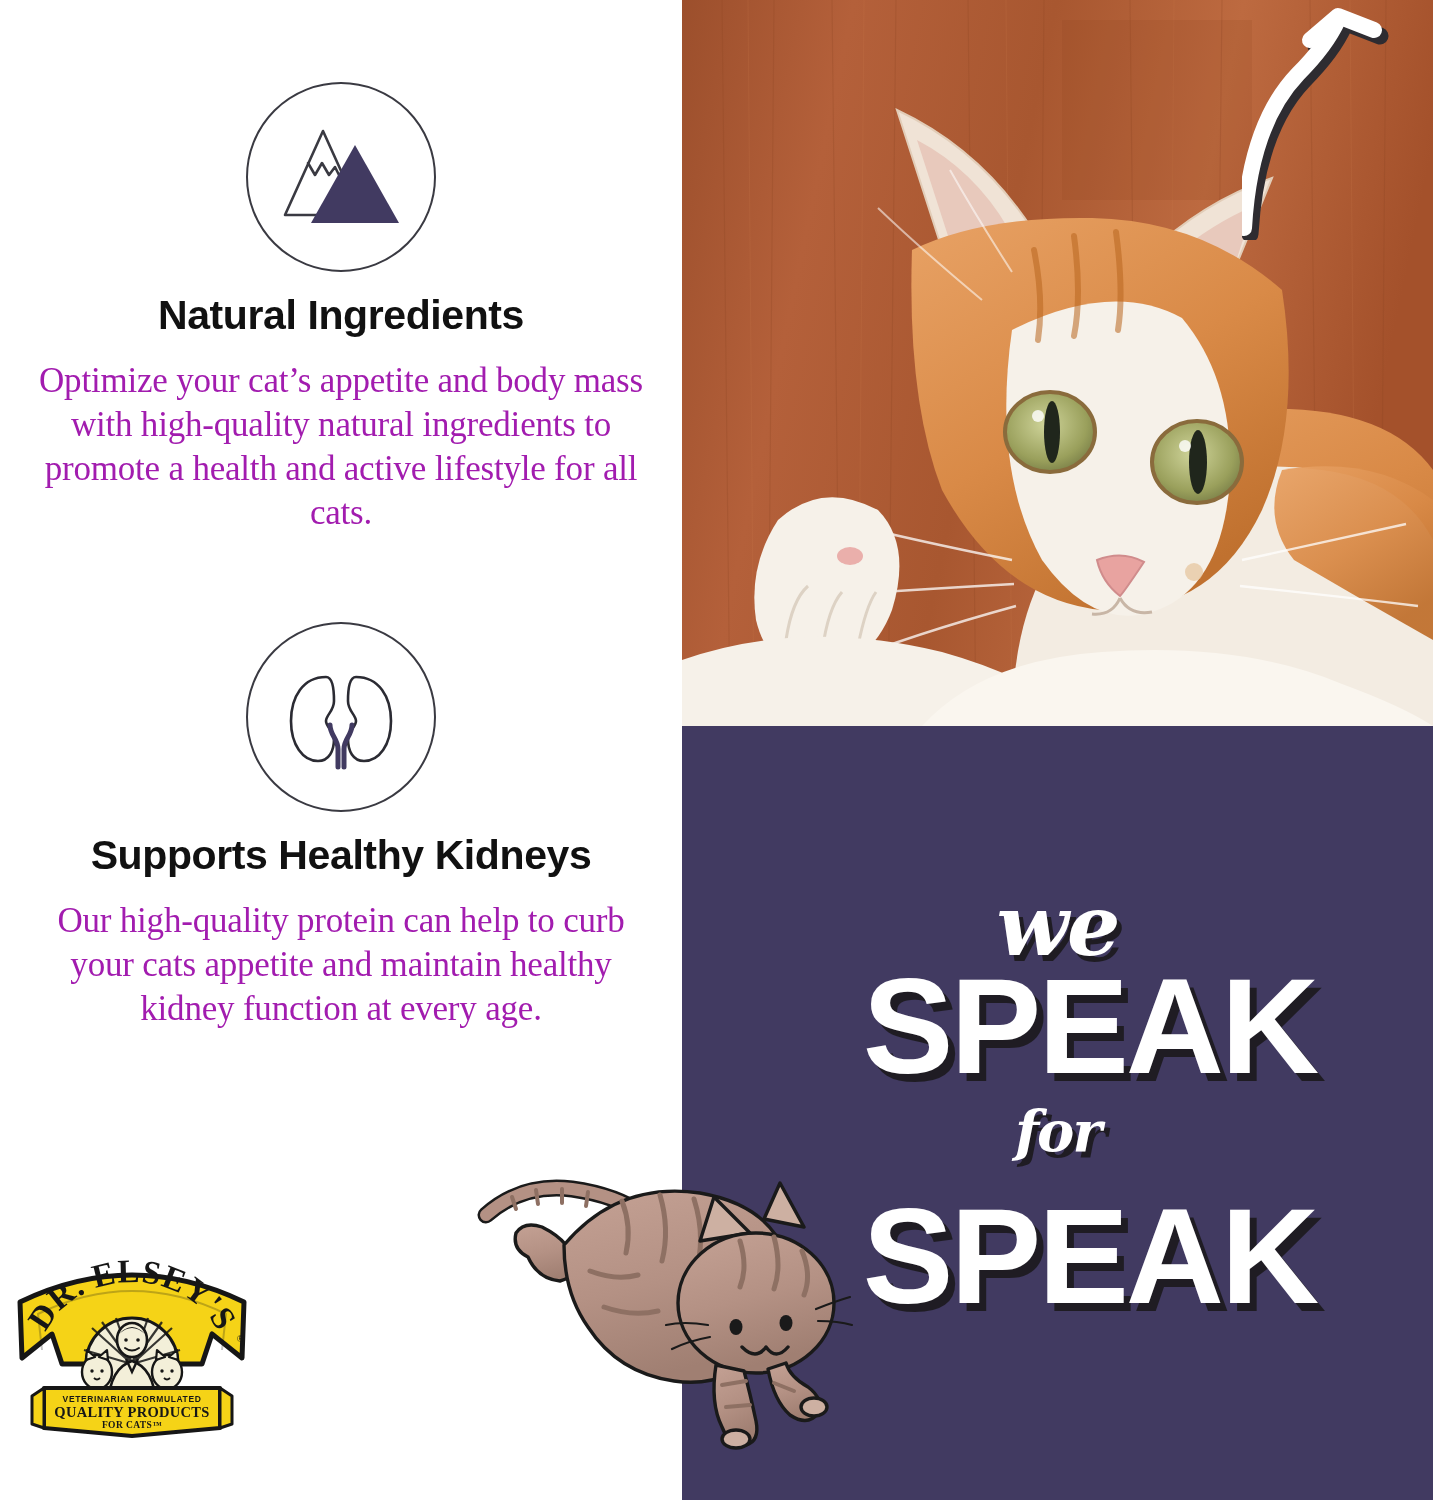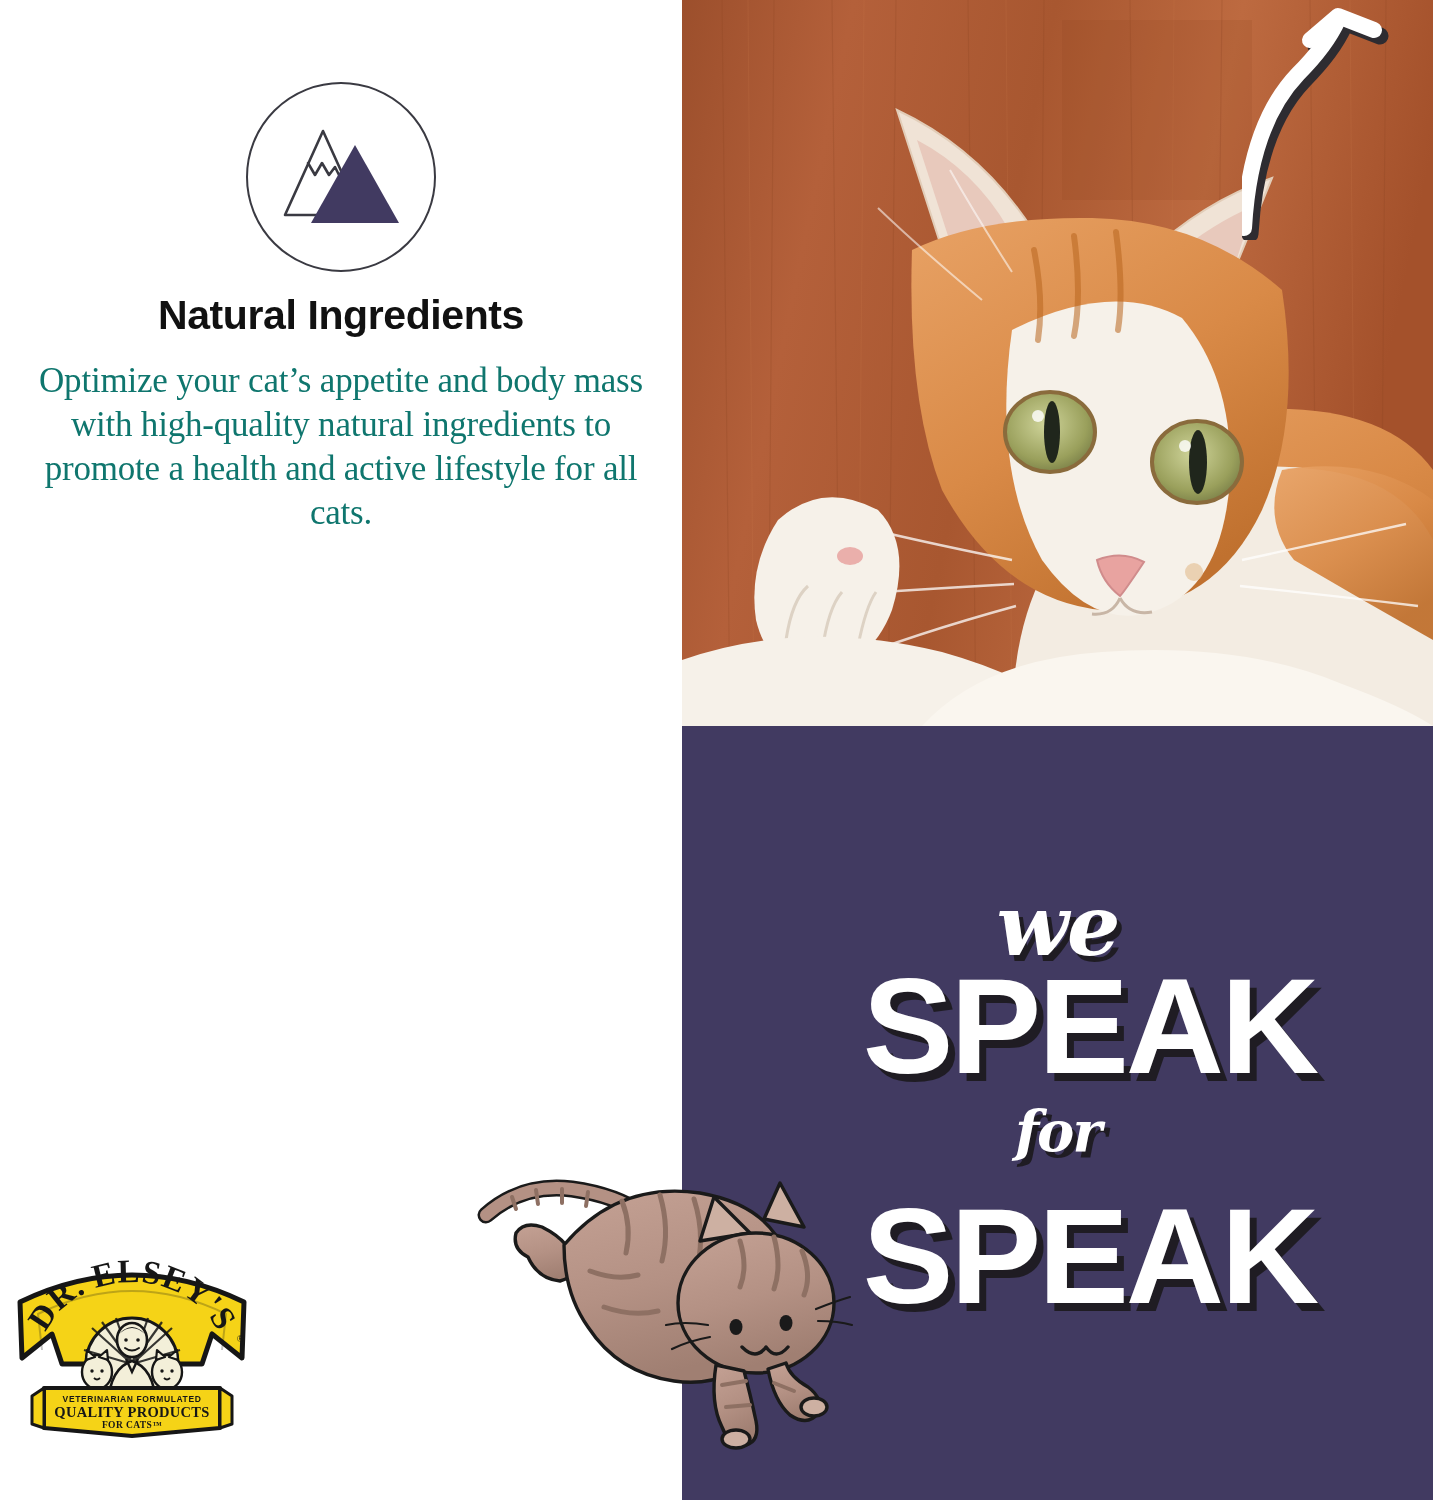--- a/index.html
+++ b/index.html
@@ -53,21 +53,21 @@
     letter-spacing: -0.4px;
     color: #111111;
     margin: 0 0 22px 0;
     line-height: 1.05;
   }
 
   .feature-body {
     font-family: "Liberation Serif", serif;
     font-size: 35px;
     line-height: 1.26;
-    color: #0f766e;
+    color: #a21caf;
     margin: 0 auto;
     width: 630px;
     letter-spacing: -0.2px;
   }
 
   
   #brand-logo {
     position: absolute;
     left: 16px;
     top: 1258px;
@@ -171,20 +171,41 @@
 
         <path d="M78 22 L122 100 L34 100 Z" fill="#413a61"></path>
       </svg>
     </div>
 
     <h2 class="feature-title">Natural Ingredients</h2>
 
     <p class="feature-body">Optimize your cat’s appetite and body mass with high-quality natural ingredients to promote a health and active lifestyle for all cats.</p>
   </div>
 
+  <div class="feature-block" id="feature-healthy-kidneys">
+
+    <div class="feature-icon">
+      <svg width="124" height="112" viewBox="0 0 124 112">
+
+        <path d="M47 16 C24 16 12 36 12 60 C12 84 24 100 39 100 C50 100 55 90 55 78
+                 C55 70 47 66 47 60 C47 54 55 50 55 40 C55 26 53 16 47 16 Z" fill="#ffffff" stroke="#2b2b33" stroke-width="2.6" stroke-linejoin="round"></path>
+
+        <path d="M77 16 C100 16 112 36 112 60 C112 84 100 100 85 100 C74 100 69 90 69 78
+                 C69 70 77 66 77 60 C77 54 69 50 69 40 C69 26 71 16 77 16 Z" fill="#ffffff" stroke="#2b2b33" stroke-width="2.6" stroke-linejoin="round"></path>
+
+        <path d="M51 64 C51 74 59 78 59 88 L59 106" fill="none" stroke="#413a61" stroke-width="5" stroke-linecap="round"></path>
+
+        <path d="M73 64 C73 74 65 78 65 88 L65 106" fill="none" stroke="#413a61" stroke-width="5" stroke-linecap="round"></path>
+      </svg>
+    </div>
+
+    <h2 class="feature-title">Supports Healthy Kidneys</h2>
+
+    <p class="feature-body">Our high-quality protein can help to curb your cats appetite and maintain healthy kidney function at every age.</p>
+  </div>
 
   <div id="brand-logo">
     <svg width="232" height="180" viewBox="0 0 232 180">
       <defs>
         <path id="arcTop" d="M 26 86 A 92 78 0 0 1 206 86"></path>
         <clipPath id="bannerClip">
           <path d="M8 96 L8 46 Q116 -6 224 46 L224 96 L196 74 L186 102 L46 102 L36 74 Z"></path>
         </clipPath>
       </defs>
 

